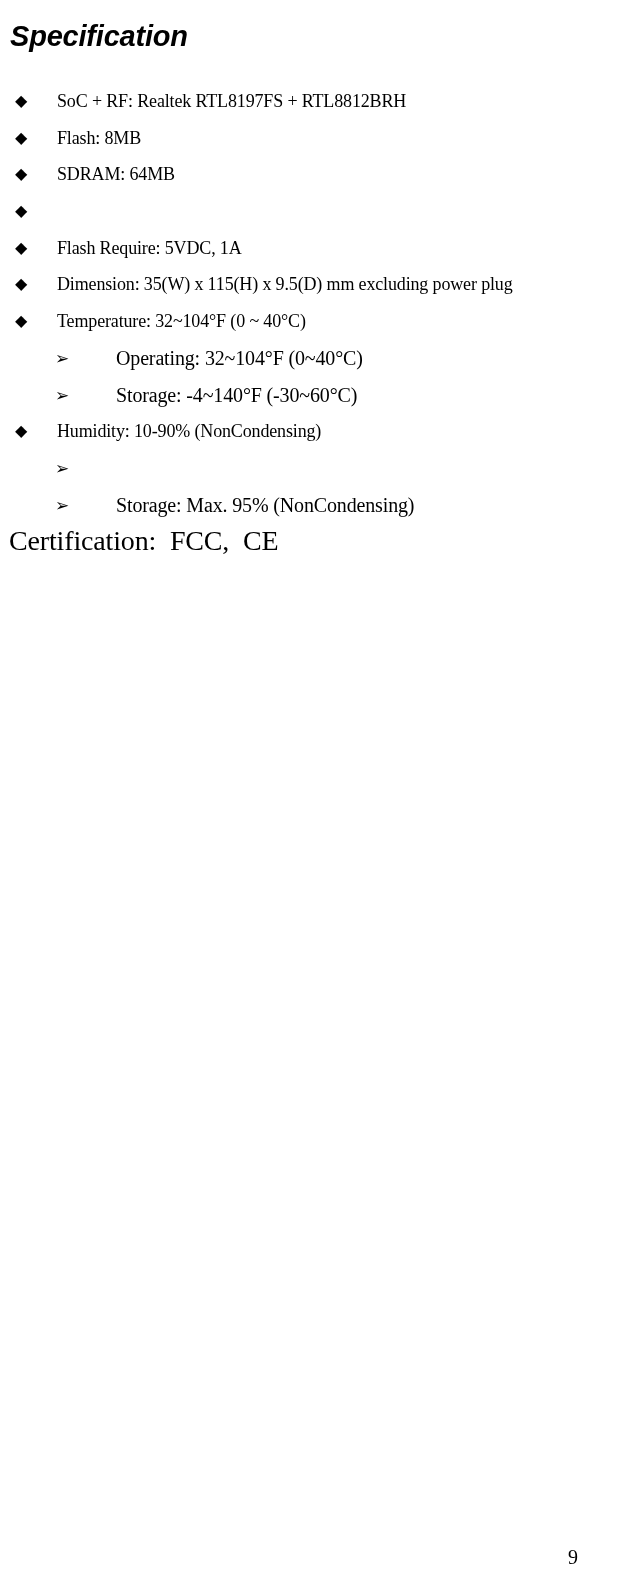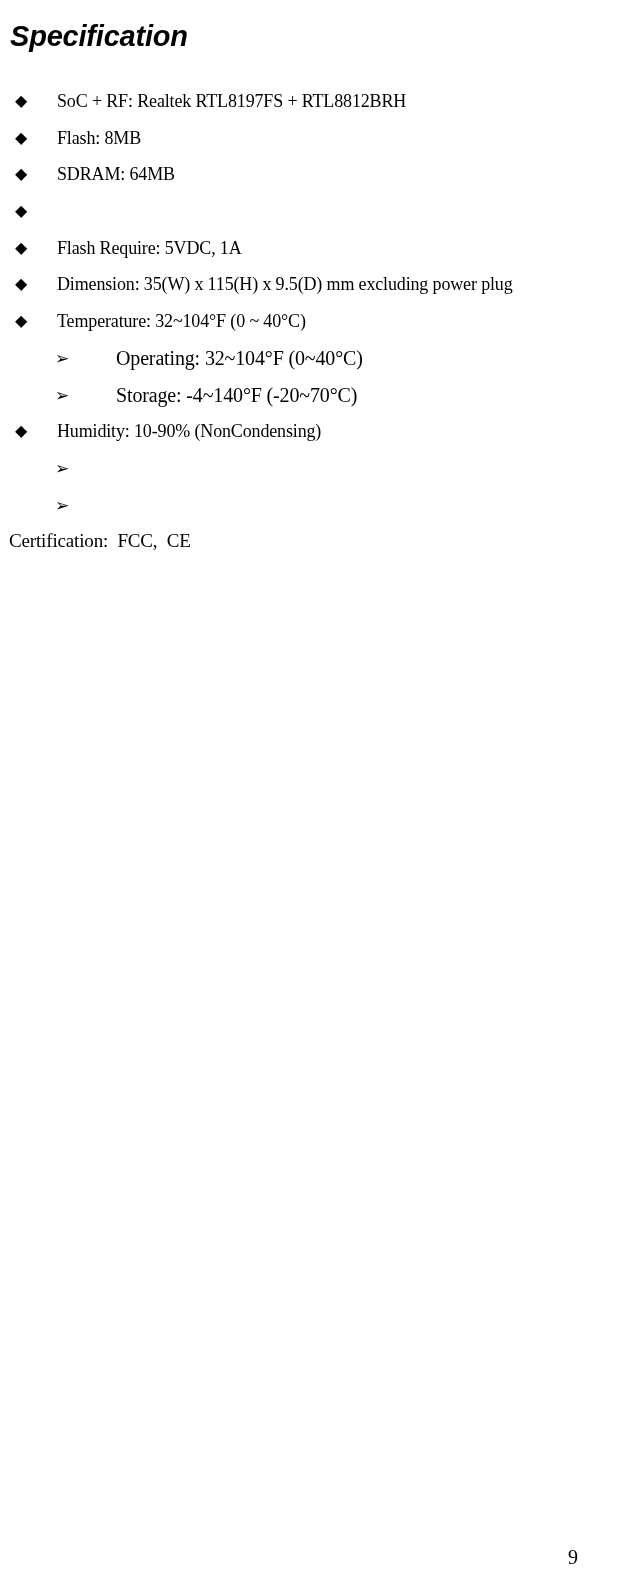--- a/index.html
+++ b/index.html
@@ -94,21 +94,21 @@
     white-space: nowrap;
     letter-spacing: -0.15px;
     margin-left: 10px;
   }
 
   
   .spec-row.plain .text {
     position: absolute;
     left: 1px;
     top: 0;
-    font-size: 19px;
+    font-size: 28px;
     line-height: 30px;
     white-space: pre;
     letter-spacing: -0.15px;
   }
 
   
   .page-number {
     position: absolute;
     left: 0;
     top: 1543px;
@@ -152,31 +152,32 @@
       <div class="spec-row lvl1">
         <span class="marker">◆</span>
         <span class="text">Temperature: 32~104°F (0 ~ 40°C)</span>
       </div>
       <div class="spec-row lvl2">
         <span class="marker">➢</span>
         <span class="text">Operating: 32~104°F (0~40°C)</span>
       </div>
       <div class="spec-row lvl2">
         <span class="marker">➢</span>
-        <span class="text">Storage: -4~140°F (-20~70°C)</span>
+        <span class="text">Storage: -4~140°F (-30~60°C)</span>
       </div>
       <div class="spec-row lvl1">
         <span class="marker">◆</span>
         <span class="text">Humidity: 10-90% (NonCondensing)</span>
       </div>
       <div class="spec-row lvl2">
         <span class="marker">➢</span>
       </div>
       <div class="spec-row lvl2">
         <span class="marker">➢</span>
+        <span class="text">Storage: Max. 95% (NonCondensing)</span>
       </div>
       <div class="spec-row plain">
         <span class="text">Certification:  FCC,  CE</span>
       </div>
     </div>
 
   <div class="page-number">9</div>
 
 </div>
 

